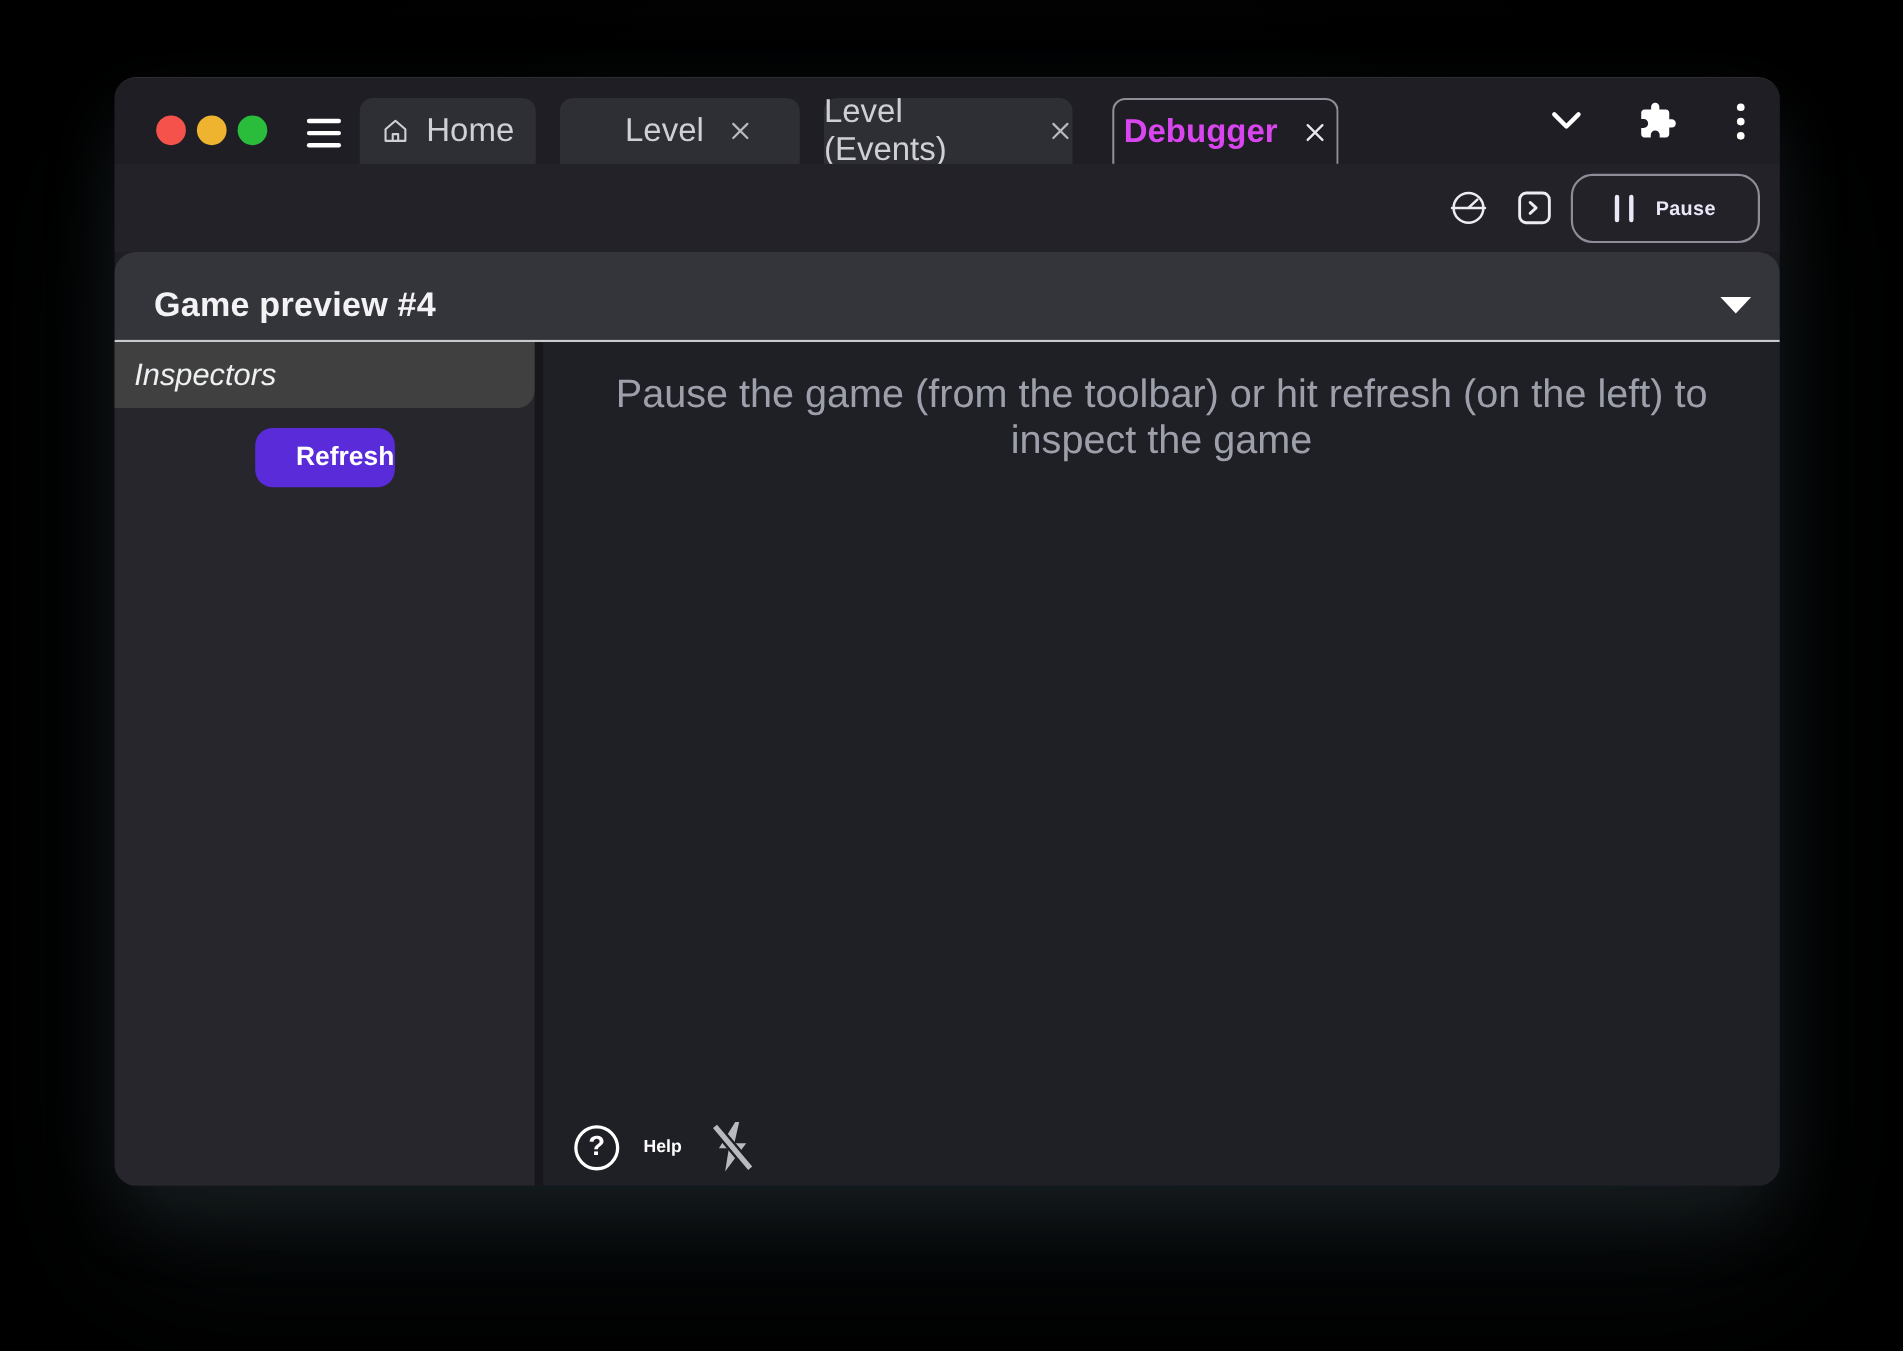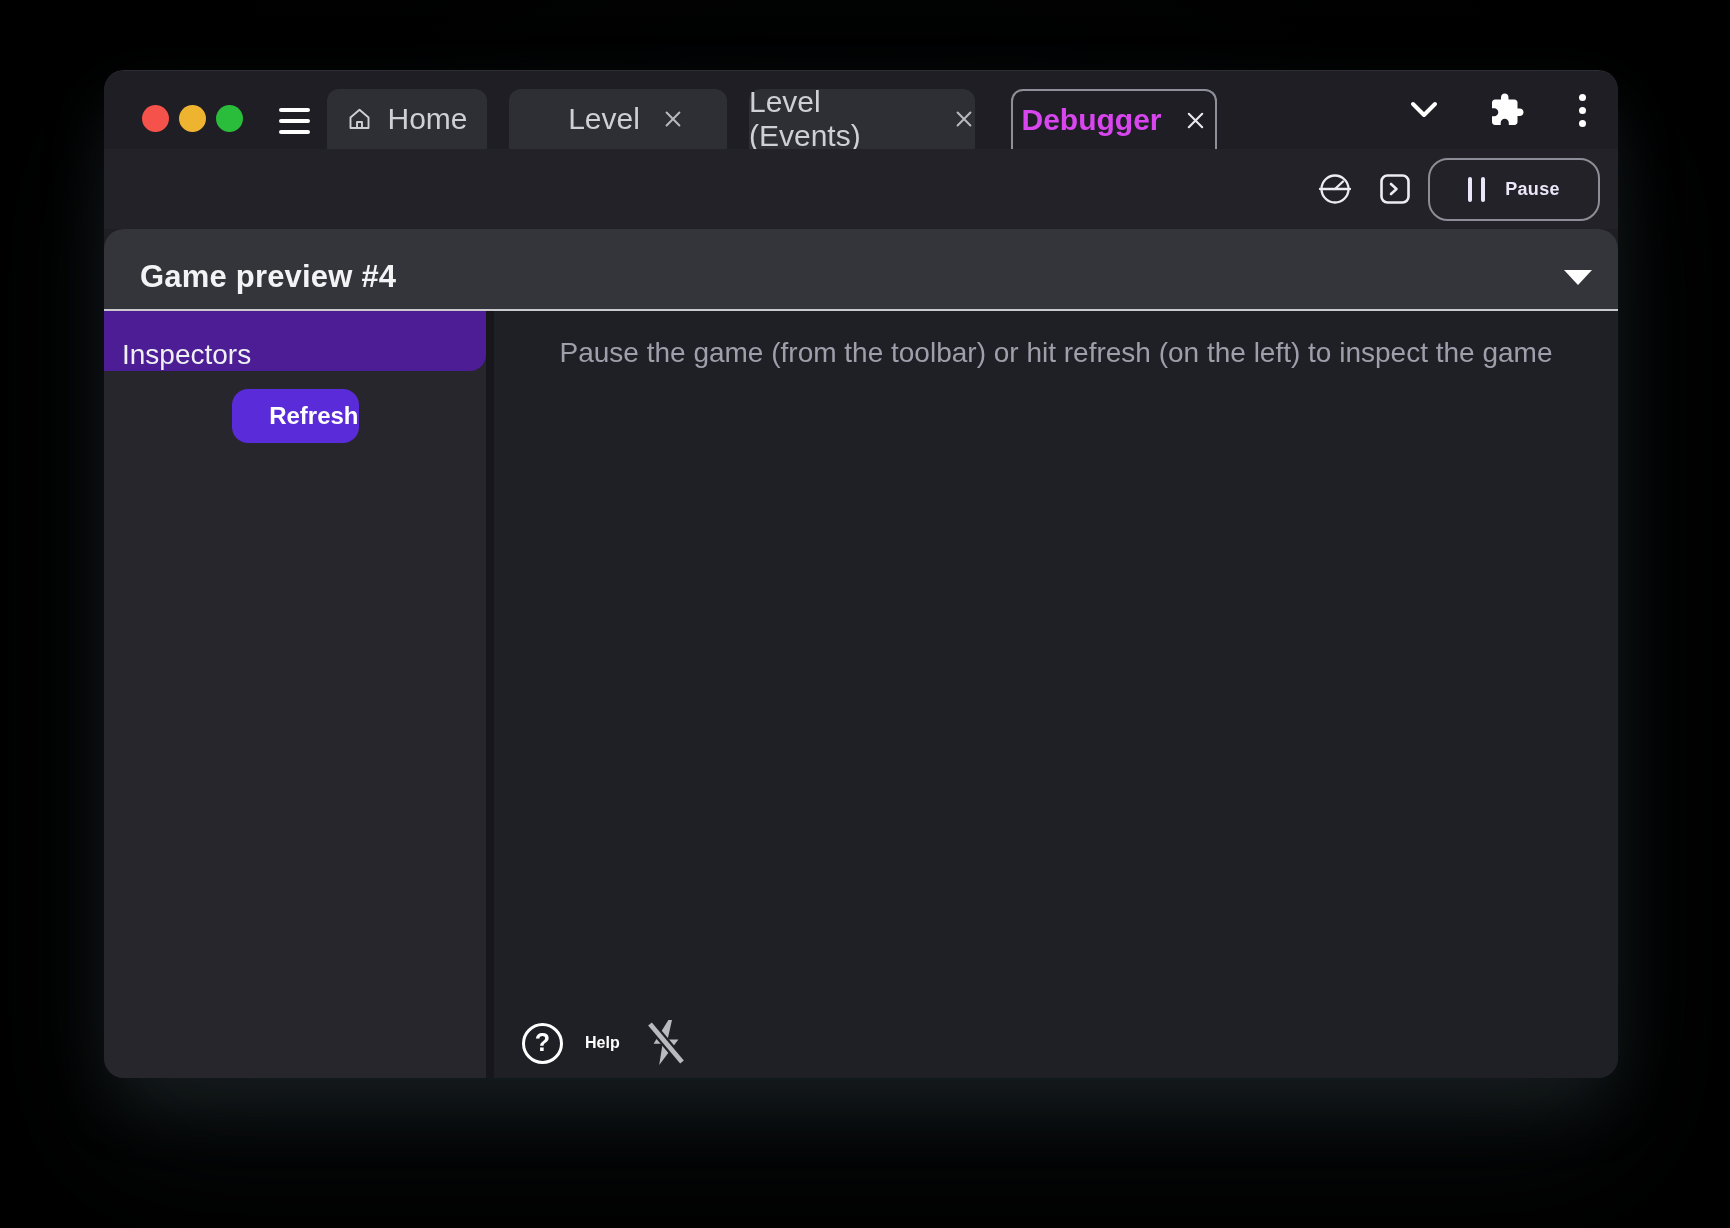--- a/index.html
+++ b/index.html
@@ -55,29 +55,29 @@
                     background:#34343b; border-radius:20px 20px 0 0;
                     display:flex; align-items:center; padding:16px 26px 0 36px; cursor:pointer; }
   .preview-title { flex:1; font-size:31px; font-weight:700; color:#f3f3f5; letter-spacing:.2px; }
   .caret { width:0; height:0; border-left:14px solid transparent; border-right:14px solid transparent;
            border-top:15px solid #fff; }
   .hdivider { position:absolute; top:238px; left:0; right:0; height:2px; background:#c9c9ce; }
 
   
   .content { position:absolute; top:240px; left:0; right:0; bottom:0; display:flex; }
   .sidebar { width:382px; background:#26262c; position:relative; }
-  .sidebar-head { height:60px; background:#4c1d95; border-radius:0 0 16px 0;
-                  display:flex; align-items:flex-end; padding-left:18px;
-                  font-size:28px; color:#eef0f2; }
+  .sidebar-head { height:60px; background:#404040; border-radius:0 0 16px 0;
+                  display:flex; align-items:center; padding-left:18px;
+                  font-size:28px; color:#eef0f2;font-style:italic; }
   .refresh { display:block; margin:18px auto 0; width:127px; height:54px; border:none;
              border-radius:16px; background:var(--accent-purple,#5a2cd9); color:#fff;
              font-family:inherit; font-size:24px; font-weight:700; cursor:pointer;text-align:right; }
   .vdivider { width:8px; background:#17171b; cursor:col-resize; }
   .main { flex:1; background:#1f1f26; position:relative; }
-  .message { margin-top:26px; text-align:center; font-size:28px; color:#9da0aa; padding:0 20px; }
+  .message { margin-top:26px; text-align:center; font-size:36px; color:#9da0aa; padding:0 20px; }
 
   .bottombar { position:absolute; left:28px; bottom:8px; display:flex; align-items:center; gap:22px; }
   .help-icon { width:41px; height:41px; border:3.5px solid #fff; border-radius:50%;
                display:grid; place-items:center; color:#fff; font-size:25px; font-weight:700;
                cursor:pointer; padding-bottom:2px; }
   .help-label { font-size:16px; font-weight:700; color:#fff; cursor:pointer; }
   .flash-wrap { cursor:pointer; display:grid; place-items:center; }
 </style>
 </head>
 <body>

